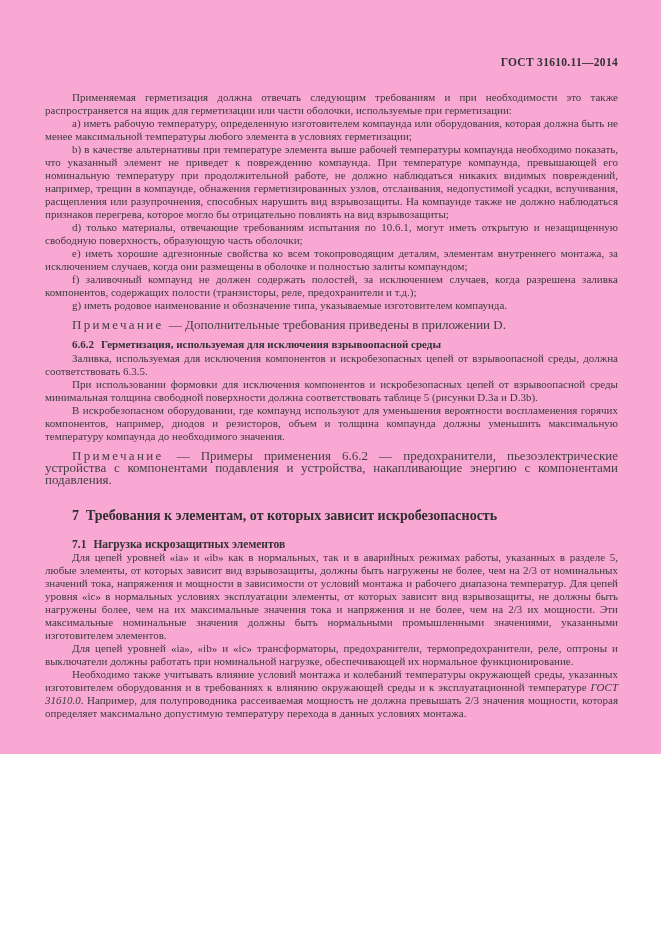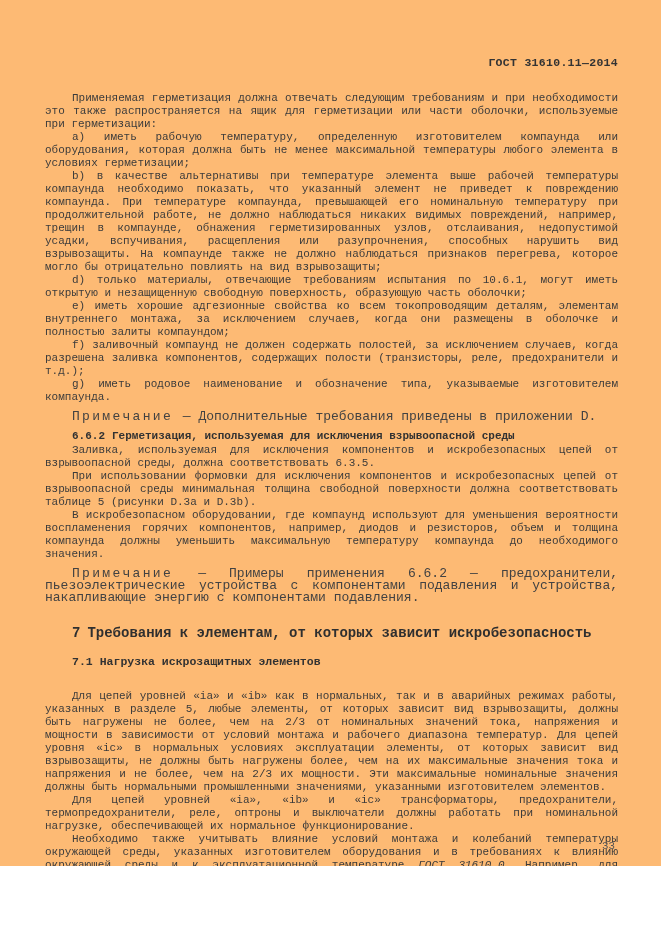--- a/index.html
+++ b/index.html
@@ -3,23 +3,23 @@
 <meta charset="utf-8">
 <style>
   html, body {
     margin: 0;
     padding: 0;
     background: #ffffff;
   }
   .page {
     position: relative;
     width: 661px;
-    height: 866px;
-    background: #fdba74;
-    font-family: Liberation Mono, monospace;
+    height: 754px;
+    background: #f9a8d4;
+    font-family: Liberation Serif, serif;
     color: #3b3b3b;
     overflow: hidden;
   }
   .content {
     position: absolute;
     left: 45px;
     top: 56px;
     width: 573px;
   }
   .doc-num {
@@ -61,21 +61,21 @@
   }
   h1.h-main {
     margin: 21px 0 0 0;
     font-size: 14px;
     line-height: 17px;
     font-weight: 700;
     text-indent: 27px;
     color: #2f2f2f;
   }
   h3.h-sub2 {
-    margin: 13px 0 21px 0;
+    margin: 13px 0 0 0;
     font-size: 11.5px;
     line-height: 14px;
     font-weight: 700;
     text-indent: 27px;
     color: #323232;
   }
   .h-num { margin-right: 7px; }
   .ref-italic { font-style: italic; }
   .page-num {
     position: absolute;

